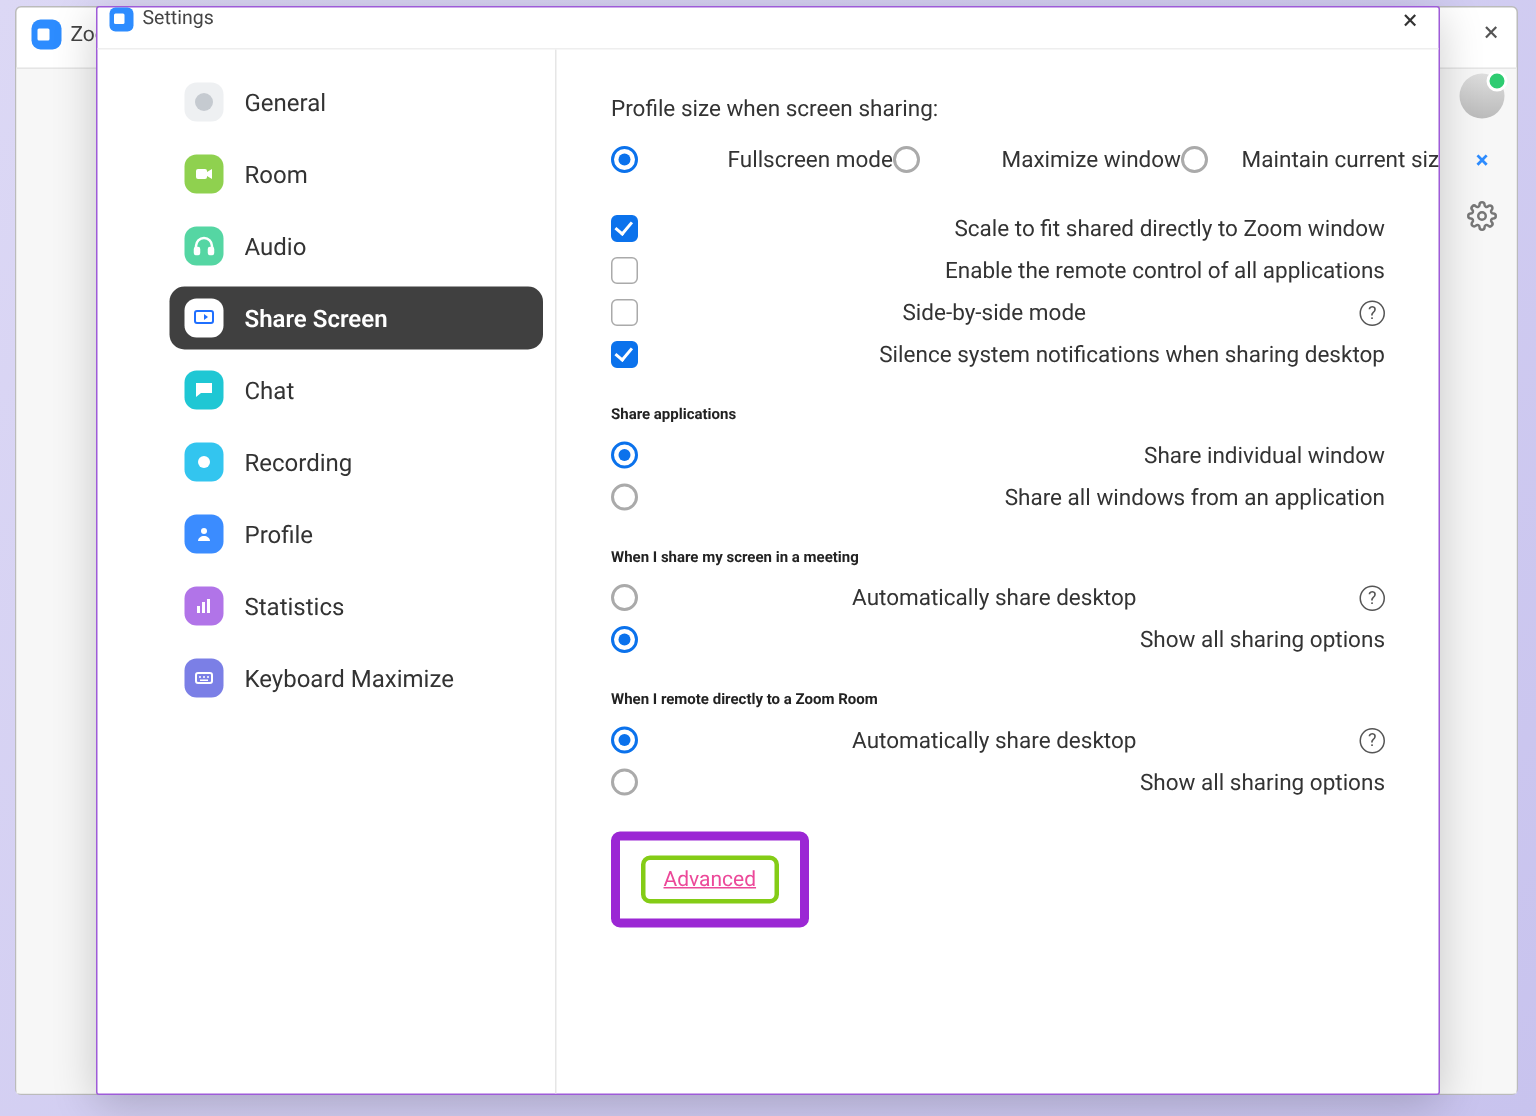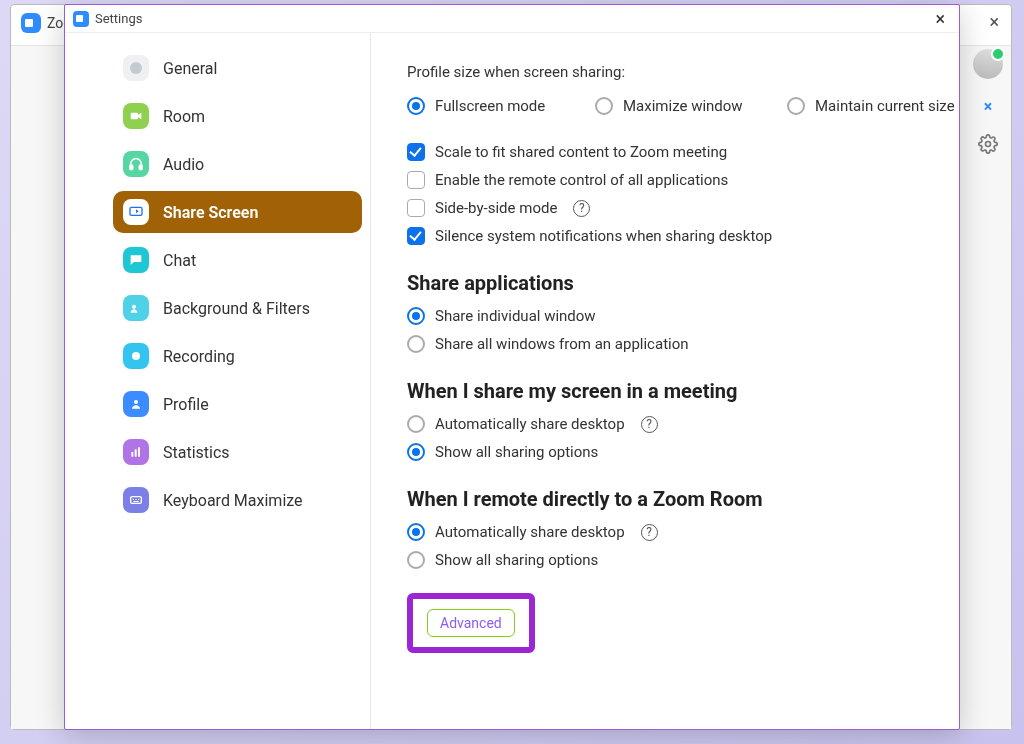--- a/index.html
+++ b/index.html
@@ -22,60 +22,60 @@
 .avatar { width:30px; height:30px; border-radius:50%; background:linear-gradient(#ddd,#bbb); position:relative; }
 .avatar::after { content:""; position:absolute; right:-2px; top:-2px; width:10px; height:10px; background:#2ecc71; border:2px solid #fff; border-radius:50%; }
 .rail-x { color:#2d8cff; font-size:16px; font-weight:bold; cursor:pointer; }
 .gear { width:20px; height:20px; color:#777; cursor:pointer; }
 .gear svg { width:100%; height:100%; }
 
 .settings-window {
   position:absolute; left:64px; top:4px; width:896px; height:726px;
   background:#fff; border:1px solid #9e5bd8; border-radius:2px; box-shadow:0 6px 30px rgba(0,0,0,.2);
 }
-.sw-titlebar { height:28px; display:flex; align-items:center; padding:0 8px; border-bottom:1px solid #eee; }
+.sw-titlebar { height:28px; display:flex; align-items:flex-start; padding:0 8px; border-bottom:1px solid #eee; }
 .mini-zoom { width:16px; height:16px; background:#2d8cff; border-radius:4px; margin-right:6px; position:relative; }
 .mini-zoom::after { content:""; position:absolute; left:3px; top:4px; width:7px; height:7px; background:#fff; border-radius:1px; }
 .sw-title { font-size:13px; color:#444; }
 .sw-close { margin-left:auto; font-size:18px; color:#333; cursor:pointer; padding:0 6px; line-height:18px; }
 
 .sw-body { display:flex; height:calc(100% - 28px);padding-left:40px; }
 
 .sidebar { width:266px; border-right:1px solid #e6e6e6; padding:14px 8px 14px 8px; }
 .side-item { display:flex; align-items:center; gap:14px; padding:8px 10px; border-radius:10px; cursor:pointer; margin-bottom:6px; }
 .side-item .lbl { font-size:16px; color:#333; }
-.side-item.active { background:#a16207;text-align:center; }
+.side-item.active { background:#404040;text-align:center; }
 .side-item.active .lbl { color:#fff; font-weight:600; }
 .side-icon { width:26px; height:26px; border-radius:8px; display:flex; align-items:center; justify-content:center; }
 .side-icon svg { width:16px; height:16px; }
 
 .content { flex:1; padding:30px 36px 20px 36px; overflow:auto; }
 .section-label { font-size:15px; color:#333; margin-bottom:16px; }
-.section-title { font-size:20px; font-weight:700; color:#222; margin:26px 0 12px 0; }
+.section-title { font-size:10px; font-weight:700; color:#222; margin:26px 0 12px 0; }
 
 .radio-row { display:flex; gap:60px; margin-bottom:18px; }
 .radio-row.wide { gap:0; display:flex; }
 .radio-row.wide .radio-opt { flex:0 0 auto; }
 .radio-row.wide .radio-opt:nth-child(1){ width:188px; }
 .radio-row.wide .radio-opt:nth-child(2){ width:192px; }
 .radio-row.wide .radio-opt:nth-child(3){ width:180px; }
 
-.radio-opt, .check-opt { display:flex; align-items:center; gap:10px; font-size:15px; color:#333; margin-bottom:10px; cursor:pointer; }
+.radio-opt, .check-opt { display:flex; align-items:center; font-size:15px; color:#333; margin-bottom:10px; cursor:pointer;justify-content:space-between; }
 .radio { width:18px; height:18px; border:2px solid #aaa; border-radius:50%; position:relative; flex-shrink:0; }
 .radio.sel { border-color:#0b72ec; }
 .radio.sel::after { content:""; position:absolute; left:3px; top:3px; width:8px; height:8px; background:#0b72ec; border-radius:50%; }
 
 .chk { width:18px; height:18px; border:1.5px solid #aaa; border-radius:4px; flex-shrink:0; position:relative; background:#fff; }
 .chk.sel { background:#0b72ec; border-color:#0b72ec; }
 .chk.sel::after { content:""; position:absolute; left:4px; top:1px; width:5px; height:9px; border:solid #fff; border-width:0 2.2px 2.2px 0; transform:rotate(40deg); }
 
 .help { width:17px; height:17px; border:1.4px solid #555; border-radius:50%; display:inline-flex; align-items:center; justify-content:center; font-size:12px; color:#555; margin-left:6px; cursor:pointer; flex-shrink:0; }
 
 .adv-highlight { display:inline-block; border:6px solid #9b27d4; border-radius:6px; padding:10px 14px; margin-top:14px; }
-.adv-btn { background:#fff; border:1px solid #84cc16; border-radius:6px; padding:5px 12px; font-size:14px; color:#8b5cf6; cursor:pointer; }
+.adv-btn { background:#fff; border:3px solid #84cc16; border-radius:6px; padding:5px 12px; font-size:14px; color:#ec4899; cursor:pointer;text-decoration:underline; }
 </style>
 </head>
 <body>
 
 <div class="desktop">
 
   <div class="bg-window">
     <div class="bg-titlebar">
       <div class="bg-zoom-icon"></div>
       <div class="bg-title">Zoo</div>
@@ -139,29 +139,20 @@
             </div>
           <span class="lbl">Share Screen</span>
         </div>
         <div class="side-item">
           <div class="side-icon" style="background:#1fc7d4">
               <svg viewBox="0 0 24 24" fill="#fff">
                 <path d="M4 5h16v10H9l-5 4z"></path>
               </svg>
             </div>
           <span class="lbl">Chat</span>
-        </div>
-        <div class="side-item">
-          <div class="side-icon" style="background:#4fd2e8">
-              <svg viewBox="0 0 24 24" fill="#fff">
-                <circle cx="9" cy="10" r="3"></circle>
-                <path d="M4 19c0-3 3-5 5-5s5 2 5 5z"></path>
-              </svg>
-            </div>
-          <span class="lbl">Background &amp; Filters</span>
         </div>
         <div class="side-item">
           <div class="side-icon" style="background:#33c5ef">
               <svg viewBox="0 0 24 24" fill="#fff">
                 <circle cx="12" cy="12" r="6"></circle>
               </svg>
             </div>
           <span class="lbl">Recording</span>
         </div>
         <div class="side-item">
@@ -212,21 +203,21 @@
             <span>Maximize window</span>
           </div>
           <div class="radio-opt">
             <div class="radio"></div>
             <span>Maintain current size</span>
           </div>
         </div>
 
         <div class="check-opt">
           <div class="chk sel"></div>
-          <span>Scale to fit shared content to Zoom meeting</span>
+          <span>Scale to fit shared directly to Zoom window</span>
         </div>
         <div class="check-opt">
           <div class="chk"></div>
           <span>Enable the remote control of all applications</span>
         </div>
         <div class="check-opt">
           <div class="chk"></div>
           <span>Side-by-side mode</span>
           <span class="help">?</span>
         </div>

